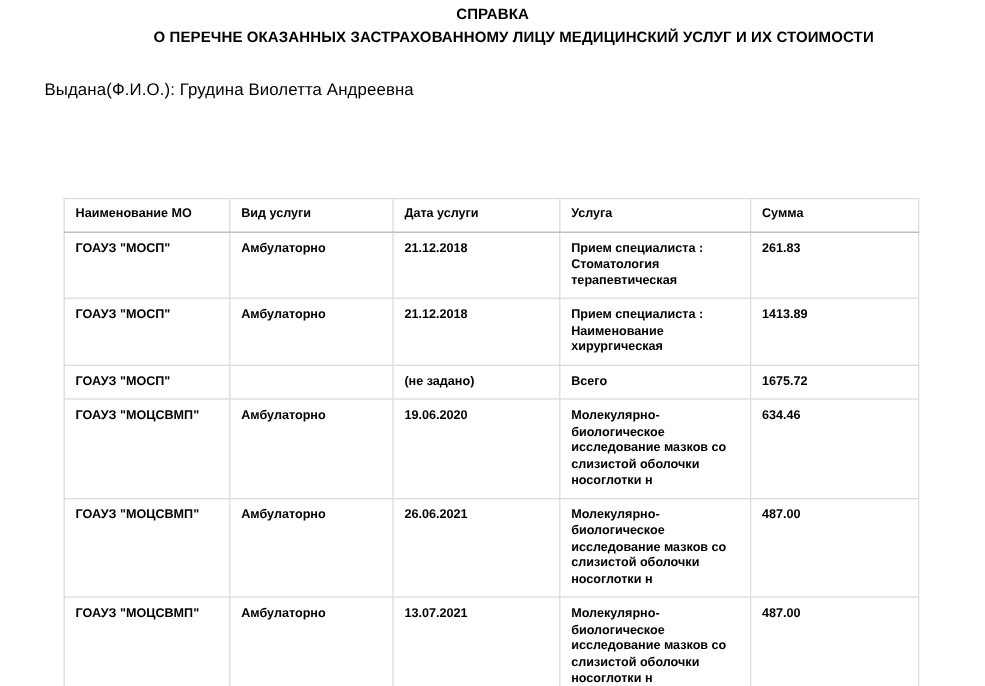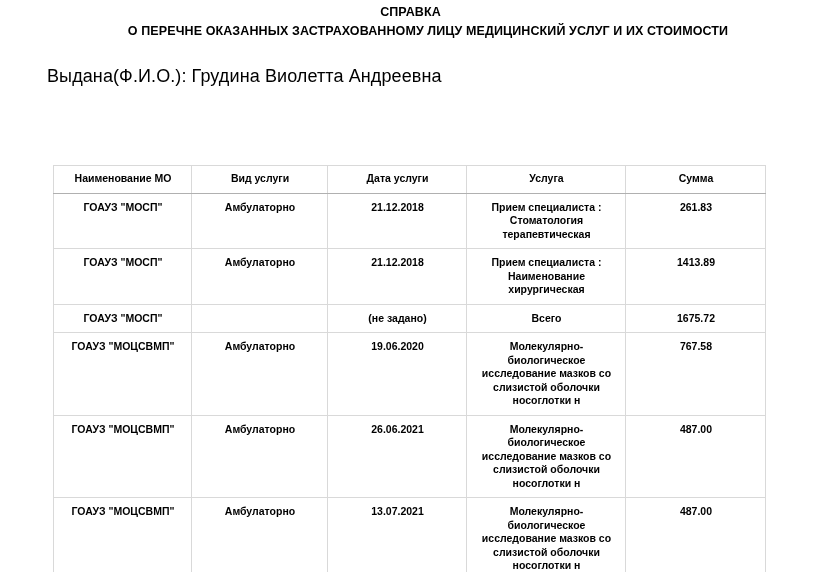--- a/index.html
+++ b/index.html
@@ -40,23 +40,23 @@
   }
 
   .doc-date {
     text-align: center;
     font-size: 13px;
     margin-top: 19px;
     letter-spacing: 0.1px;
   }
 
   .doc-line {
-    font-size: 18px;
+    font-size: 14px;
     letter-spacing: 0.1px;
-    margin-left: 47px;
+    margin-left: 37px;
   }
   .doc-issued-to { margin-top: 26px; }
   .doc-period    { margin-top: 23px; }
 
   
   .table-wrap {
     position: absolute;
     left: 53px;
     top: 165px;
     width: 712px;
@@ -70,21 +70,21 @@
   }
   table.services col.c-mo   { width: 138px; }
   table.services col.c-type { width: 136px; }
   table.services col.c-date { width: 139px; }
   table.services col.c-serv { width: 159px; }
   table.services col.c-sum  { width: 140px; }
 
   table.services th,
   table.services td {
     border: 1px solid #d9d9d9;
-    text-align: center;
+    text-align: left;
     vertical-align: top;
     padding: 7px 8px 7px 9px;
   }
   table.services thead th {
     font-weight: bold;
     border-bottom: 1px solid #b0b0b0;
     padding-top: 6px;
     padding-bottom: 7px;
     white-space: nowrap;
   }
@@ -162,21 +162,21 @@
           <tr>
             <td>ГОАУЗ "МОЦСВМП"</td>
             <td>Амбулаторно</td>
             <td>19.06.2020</td>
             <td class="cell-multi">
               <span>Молекулярно-биологическое</span>
               <span>исследование мазков со</span>
               <span>слизистой оболочки</span>
               <span>носоглотки н</span>
             </td>
-            <td>767.58</td>
+            <td>634.46</td>
           </tr>
           <tr>
             <td>ГОАУЗ "МОЦСВМП"</td>
             <td>Амбулаторно</td>
             <td>26.06.2021</td>
             <td class="cell-multi">
               <span>Молекулярно-биологическое</span>
               <span>исследование мазков со</span>
               <span>слизистой оболочки</span>
               <span>носоглотки н</span>

